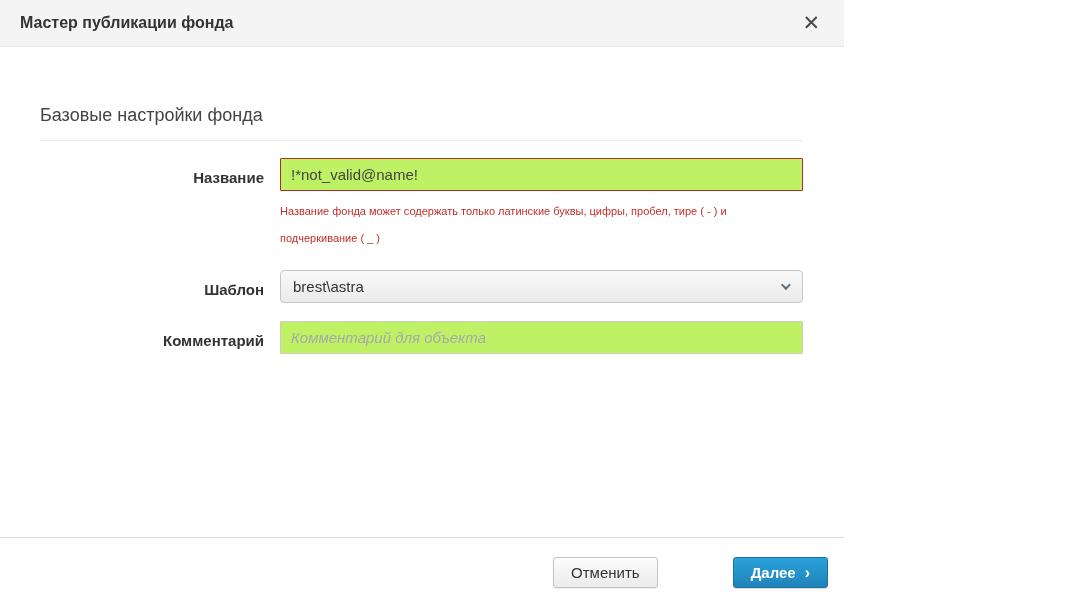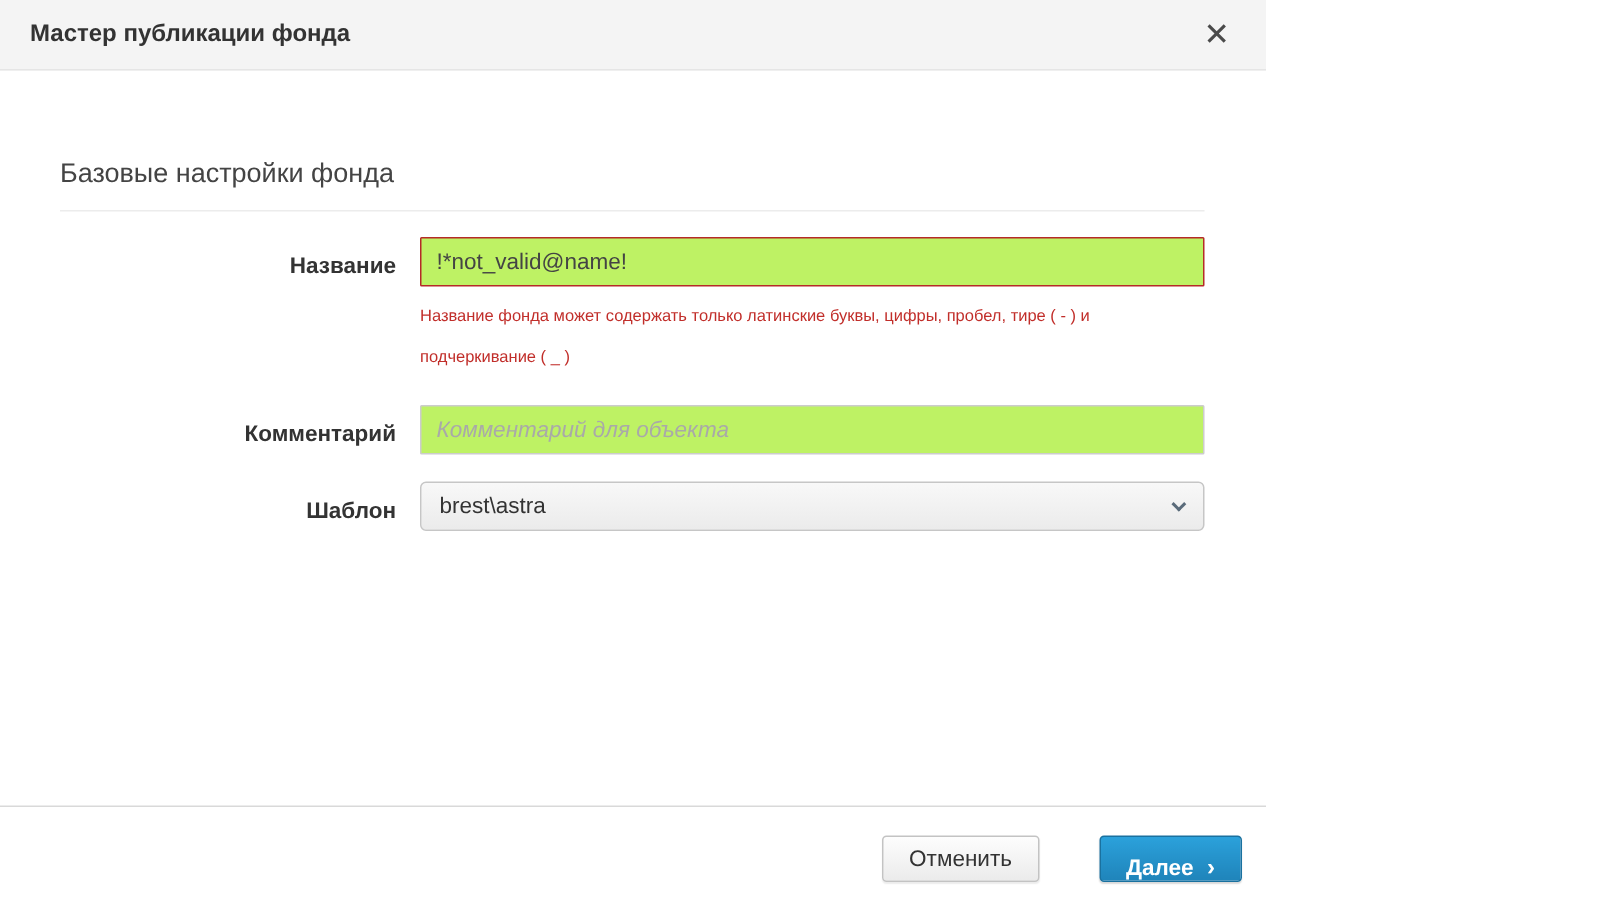--- a/index.html
+++ b/index.html
@@ -87,32 +87,31 @@
 
   
   .dialog-footer {
     flex: 0 0 auto; border-top: 1px solid #d9d9d9;
     padding: 19px 16px 18px 16px;
     display: flex; justify-content: flex-end; align-items: flex-start; gap: 40px;
   }
   .btn {
     height: 31px; padding: 0 17px; font-size: 15px; border-radius: 3px;
     cursor: pointer; font-family: "Liberation Sans", sans-serif;
-    display: inline-flex; align-items: center;
+    display: inline-flex; align-items: center; margin-left: 35px;
   }
   .btn-cancel {
     background: linear-gradient(#fdfdfd, #ebebeb);
     border: 1px solid #c3c3c3; color: #333;
     box-shadow: 0 1px 1px rgba(0,0,0,0.08);
   }
   .btn-next {
     background: linear-gradient(#2ba1db, #1f84ba);
     border: 1px solid #1a719f; color: #fff; font-weight: bold; gap: 9px;
     box-shadow: 0 1px 1px rgba(0,0,0,0.15);
-    align-items: flex-end;
   }
   .btn-next .chev { font-size: 16px; font-weight: bold; line-height: 1; }
 </style>
 </head>
 <body>
 
 <div class="dialog">
 
   <div class="dialog-header">
     <span class="dialog-title">Мастер публикации фонда</span>
@@ -124,33 +123,33 @@
 
     <div class="form-row first">
       <label class="form-label">Название</label>
       <div class="form-field">
         <input type="text" class="text-input invalid" value="!*not_valid@name!" style="">
         <div class="error-text">Название фонда может содержать только латинские буквы, цифры, пробел, тире ( - ) и подчеркивание ( _ )</div>
       </div>
     </div>
 
     <div class="form-row">
-      <label class="form-label">Комментарий</label>
-      <div class="form-field">
-        <input type="text" class="text-input" placeholder="Комментарий для объекта" style="">
-      </div>
-    </div>
-
-    <div class="form-row">
       <label class="form-label">Шаблон</label>
       <div class="form-field">
         <div class="select-box">
           <span>brest\astra</span>
           <span class="chevron-down"></span>
         </div>
+      </div>
+    </div>
+
+    <div class="form-row">
+      <label class="form-label">Комментарий</label>
+      <div class="form-field">
+        <input type="text" class="text-input" placeholder="Комментарий для объекта" style="">
       </div>
     </div>
 
   </div>
 
   <div class="dialog-footer">
     <button class="btn btn-cancel">Отменить</button>
     <button class="btn btn-next">
       <span>Далее</span>
       <span class="chev">›</span>

